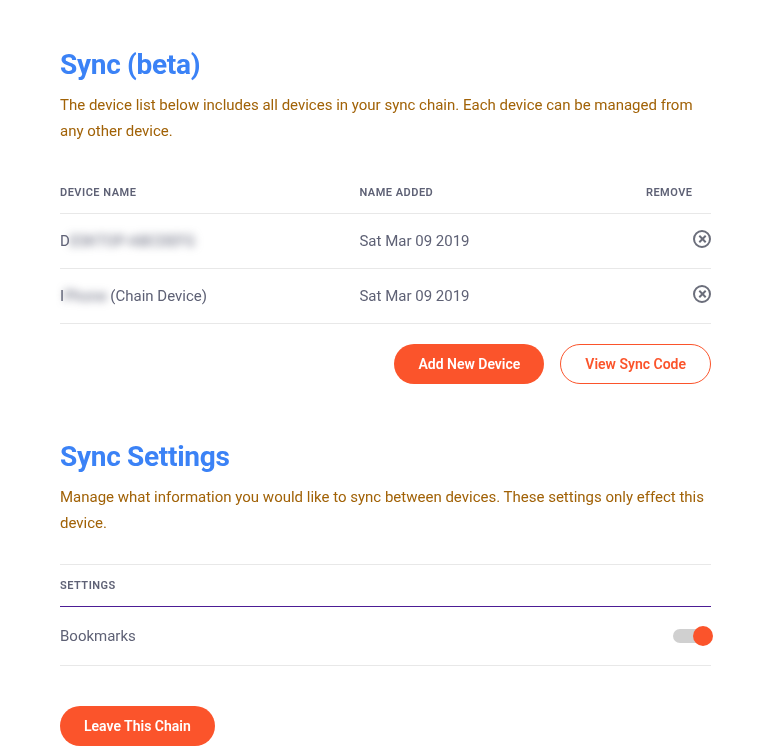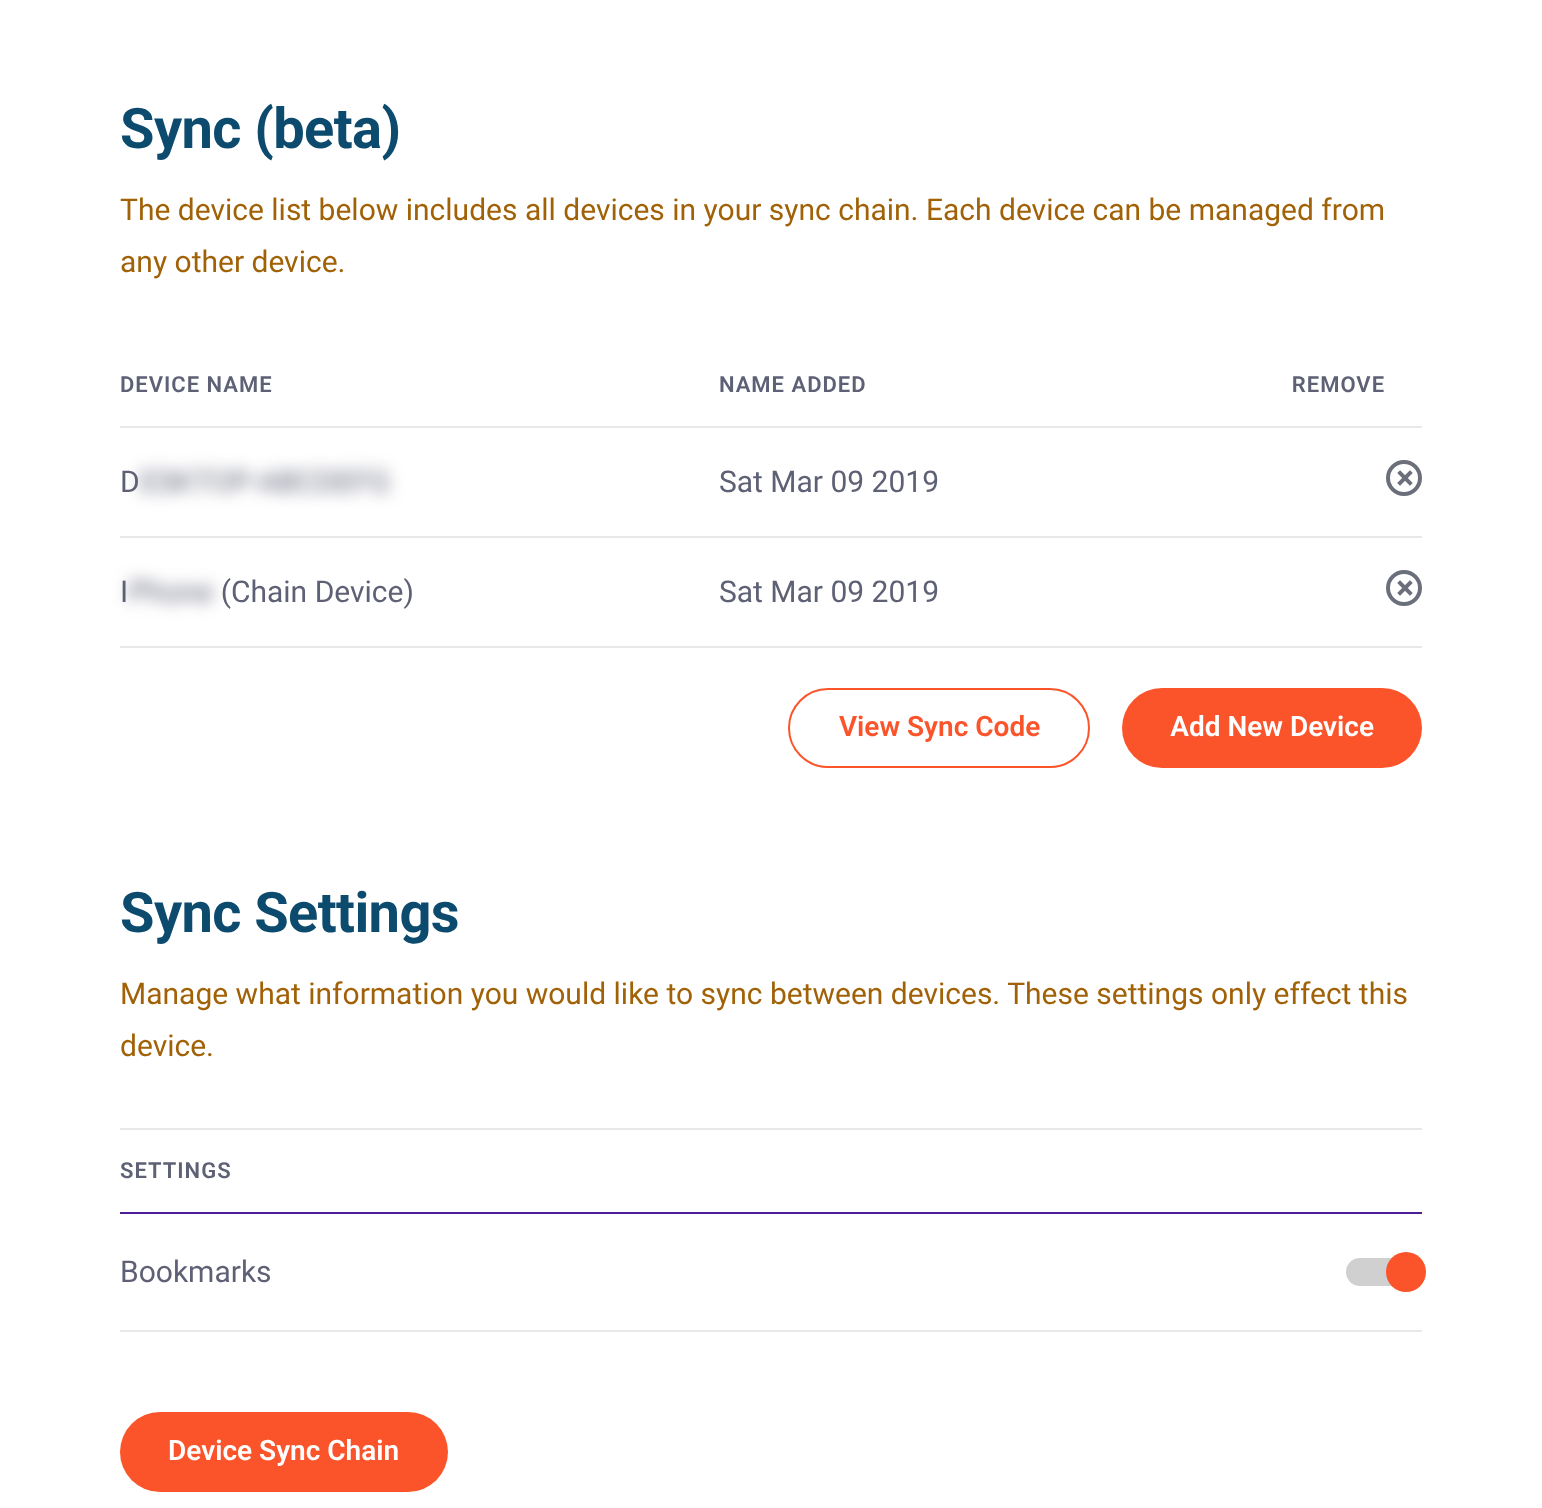--- a/index.html
+++ b/index.html
@@ -6,21 +6,21 @@
     body {
       font-family: -apple-system, BlinkMacSystemFont, "Segoe UI", Roboto, Helvetica, Arial, sans-serif;
       background: #fff;
       color: #3b3e4f;
       width: 771px;
       padding: 48px 60px 40px 60px;
     }
     h1 {
       font-size: 28px;
       font-weight: 700;
-      color: #0c4a6e;
+      color: #3b82f6;
       margin-bottom: 12px;
       letter-spacing: -0.3px;
     }
     p.desc {
       font-size: 15px;
       color: #a16207;
       line-height: 1.7;
       margin-bottom: 28px;
     }
     table.device-table {
@@ -170,30 +170,30 @@
       <td>
         <span>I</span><span class="blur">Phone</span><span> (Chain Device)</span>
       </td>
       <td>Sat Mar 09 2019</td>
       <td><span class="remove-icon"></span></td>
     </tr>
   </tbody>
 </table>
 
 <div class="button-row">
+  <button class="btn btn-primary">Add New Device</button>
   <button class="btn btn-outline">View Sync Code</button>
-  <button class="btn btn-primary">Add New Device</button>
 </div>
 
 <h1>Sync Settings</h1>
 <p class="desc">Manage what information you would like to sync between devices. These settings only effect this device.</p>
 
 <div class="settings-header-row">SETTINGS</div>
 
 <div class="settings-row">
   <span>Bookmarks</span>
   <span class="toggle"></span>
 </div>
 
-<button class="btn btn-primary">Device Sync Chain</button>
+<button class="btn btn-primary">Leave This Chain</button>
 
 
 
 
 </body></html>

